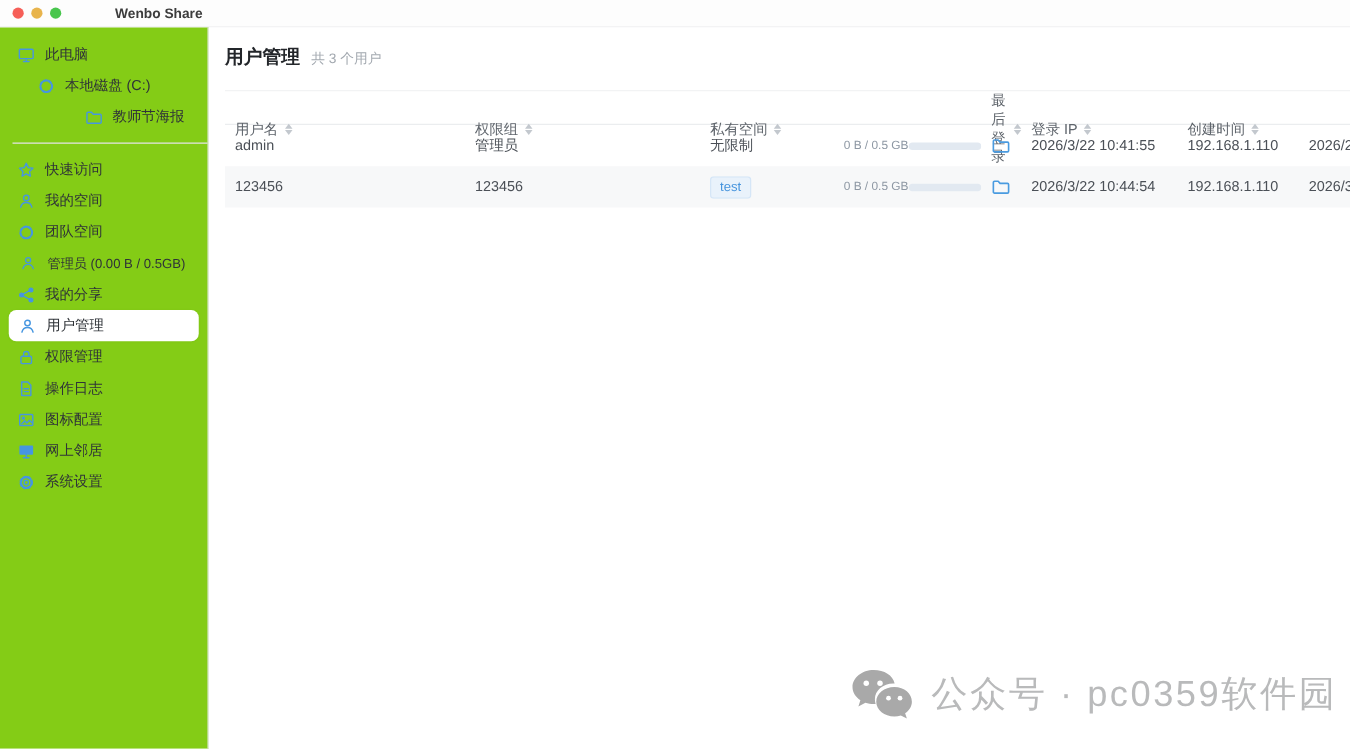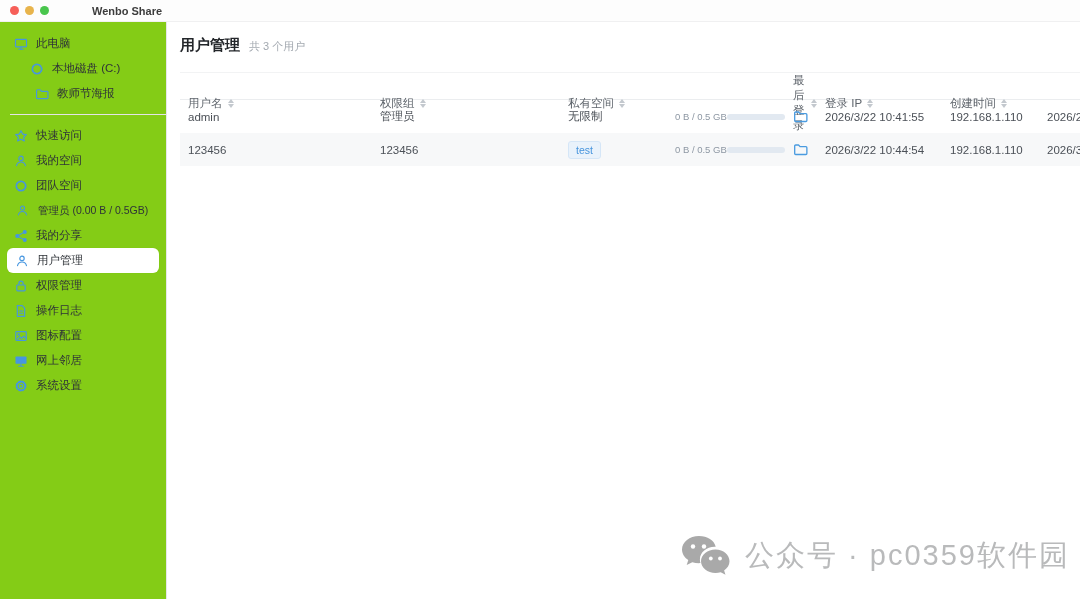--- a/index.html
+++ b/index.html
@@ -18,21 +18,21 @@
   .shell { display:flex; height:577px; }
   .sidebar { width:167px; background:#84cc16; border-right:1px solid #e6e7e9;
     padding-top:9px; flex-shrink:0; }
   .main { flex:1; background:#fff; padding:14px 0 0 13px; position:relative; }
 
   
   .side-item { height:25px; display:flex; align-items:center; font-size:11.5px;
     color:#2f3338; cursor:default; padding-left:14px; }
   .side-item .ic { width:14px; height:14px; margin-right:8px; flex-shrink:0; display:flex; }
   .side-item.lv1 { padding-left:30px; }
-  .side-item.lv2 { padding-left:35px; }
+  .side-item.lv2 { padding-left:68px; }
   .side-item.sub { padding-left:16px; font-size:10.5px; }
   .side-item.active { background:#ffffff; border-radius:6px; margin:0 7px;
     padding-left:8px; box-shadow:0 0 2px rgba(0,0,0,.04); }
   .divider { height:1px; background:#e3e4e6; margin:8px 0 8px 10px; }
 
   
   .page-head { display:flex; align-items:baseline; }
   .page-title { font-size:15px; font-weight:bold; color:#23262a; }
   .page-sub { font-size:11px; color:#a3a9b0; margin-left:9px; }
 

